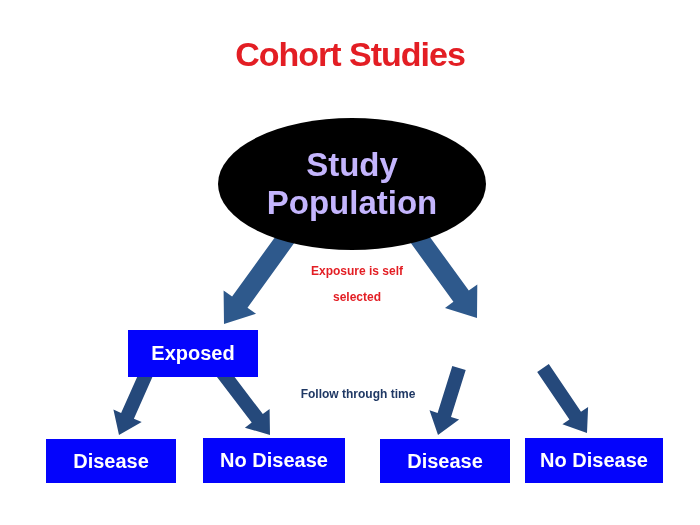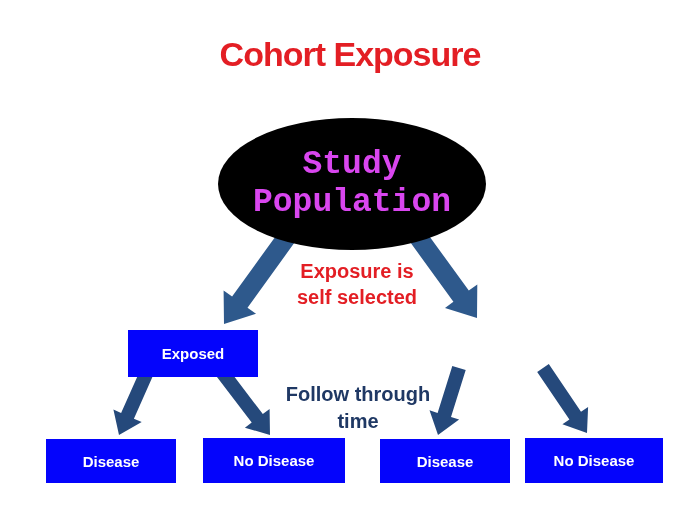--- a/index.html
+++ b/index.html
@@ -47,64 +47,64 @@
     line-height:1.15;
     font-weight:bold;
   }
   .box{
     position:absolute;
     display:flex;
     align-items:center;
     justify-content:center;
     text-align:center;
     font-weight:bold;
-    font-size:15px;
+    font-size:20px;
     z-index:3;
   }
   .box-exposed          {left:128px; top:330px; width:130px; height:47px;}
   .box-non-exposed      {left:432px; top:321px; width:163px; height:50px;}
   .box-disease-1        {left:46px;  top:439px; width:130px; height:44px;}
   .box-no-disease-1     {left:203px; top:438px; width:142px; height:45px;}
   .box-disease-2        {left:380px; top:439px; width:130px; height:44px;}
   .box-no-disease-2     {left:525px; top:438px; width:138px; height:45px;}
   .annotation{
     position:absolute;
     font-weight:bold;
-    font-size:20px;
+    font-size:12px;
     text-align:center;
     z-index:2;
   }
   .annotation-exposure{
     left:287px; top:258px;
     width:140px;
     line-height:26px;
   }
   .annotation-follow{
     left:278px; top:381px;
     width:160px;
     line-height:27px;
   }
 </style>
 </head>
 <body>
 
 <div class="slide">
 
-  <h1 class="slide-title" style="color: rgb(227, 30, 36);">Cohort Exposure</h1>
+  <h1 class="slide-title" style="color: rgb(227, 30, 36);">Cohort Studies</h1>
 
   <svg id="arrow-layer" width="700" height="525" viewBox="0 0 700 525">
       <polygon points="281.3,228.4 232.1,296.5 223.6,290.4 224,324 256,313.8 247.5,307.7 296.7,239.6" fill="#2E598C"></polygon>
       <polygon points="408.3,239.6 453.4,301.7 445,307.9 477,318 477.3,284.4 468.8,290.6 423.7,228.4" fill="#2E598C"></polygon>
       <polygon points="140.6,369.2 121.1,413 113.4,409.5 119,435 141.7,422.1 133.9,418.7 153.4,374.8" fill="#25497B"></polygon>
       <polygon points="216.4,376.2 251.7,422.5 244.9,427.7 270,435 269.6,408.9 262.8,414.1 227.6,367.8" fill="#25497B"></polygon>
       <polygon points="452.3,365.9 437.6,412.9 429.5,410.3 438,435 459.1,419.6 451,417.1 465.7,370.1" fill="#25497B"></polygon>
       <polygon points="537.2,371.9 569.4,419.5 562.4,424.3 587,433 588.1,406.9 581,411.7 548.8,364.1" fill="#25497B"></polygon>
     </svg>
 
-  <div class="ellipse" style="background-color: rgb(0, 0, 0); color: #d946ef; font-family: Liberation Mono, monospace;">
+  <div class="ellipse" style="background-color: rgb(0, 0, 0); color: #c4b5fd;">
     <span class="node-label">Study Population</span>
   </div>
 
   <div class="annotation annotation-exposure" style="color: rgb(227, 30, 36);">Exposure is self selected</div>
 
   <div class="box box-exposed" style="background-color: rgb(4, 4, 252); color: rgb(255, 255, 255);">Exposed</div>
 
 
   <div class="annotation annotation-follow" style="color: rgb(31, 56, 100);">Follow through time</div>
 

